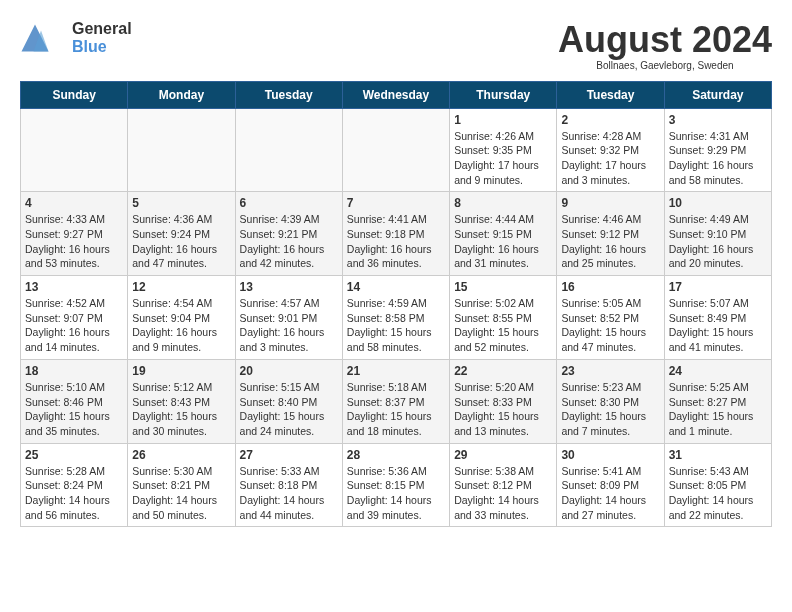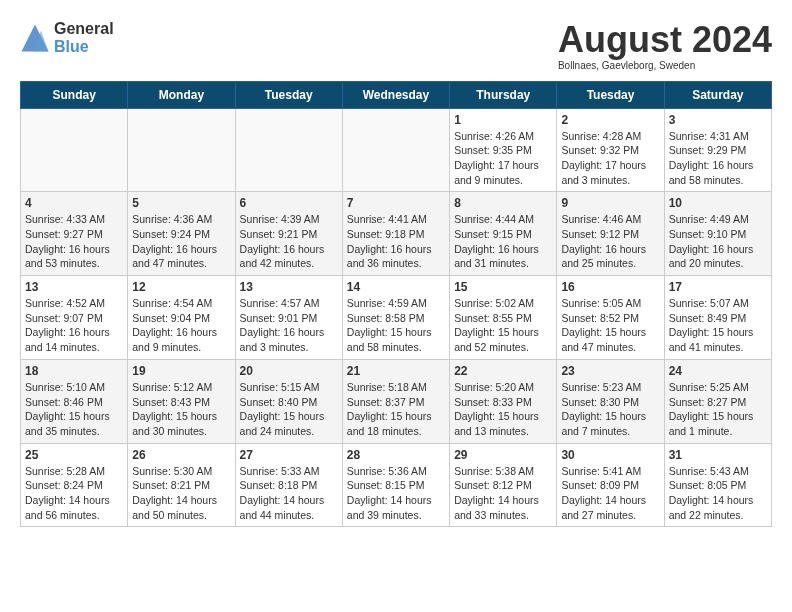--- a/index.html
+++ b/index.html
@@ -12,37 +12,37 @@
     }
     .header-area {
       display: flex;
       justify-content: space-between;
       align-items: flex-start;
       margin-bottom: 10px;
     }
     .logo {
       display: flex;
       align-items: center;
-      gap: 4px;
+      gap: 22px;
     }
     .logo-text {
       display: flex;
       flex-direction: column;
       font-size: 16px;
       font-weight: bold;
       line-height: 1.1;
     }
     .logo-text span:first-child { color: #333; }
     .logo-text span:last-child { color: #4a90d9; }
     .logo-icon {
       width: 30px;
       height: 30px;
     }
     .title-area {
-      text-align: left;
+      text-align: center;
     }
     .title-area h1 {
       font-size: 36px;
       font-weight: bold;
       color: #333;
       line-height: 1.1;
     }
     .title-area h2 {
       font-size: 10px;
       font-weight: normal;

